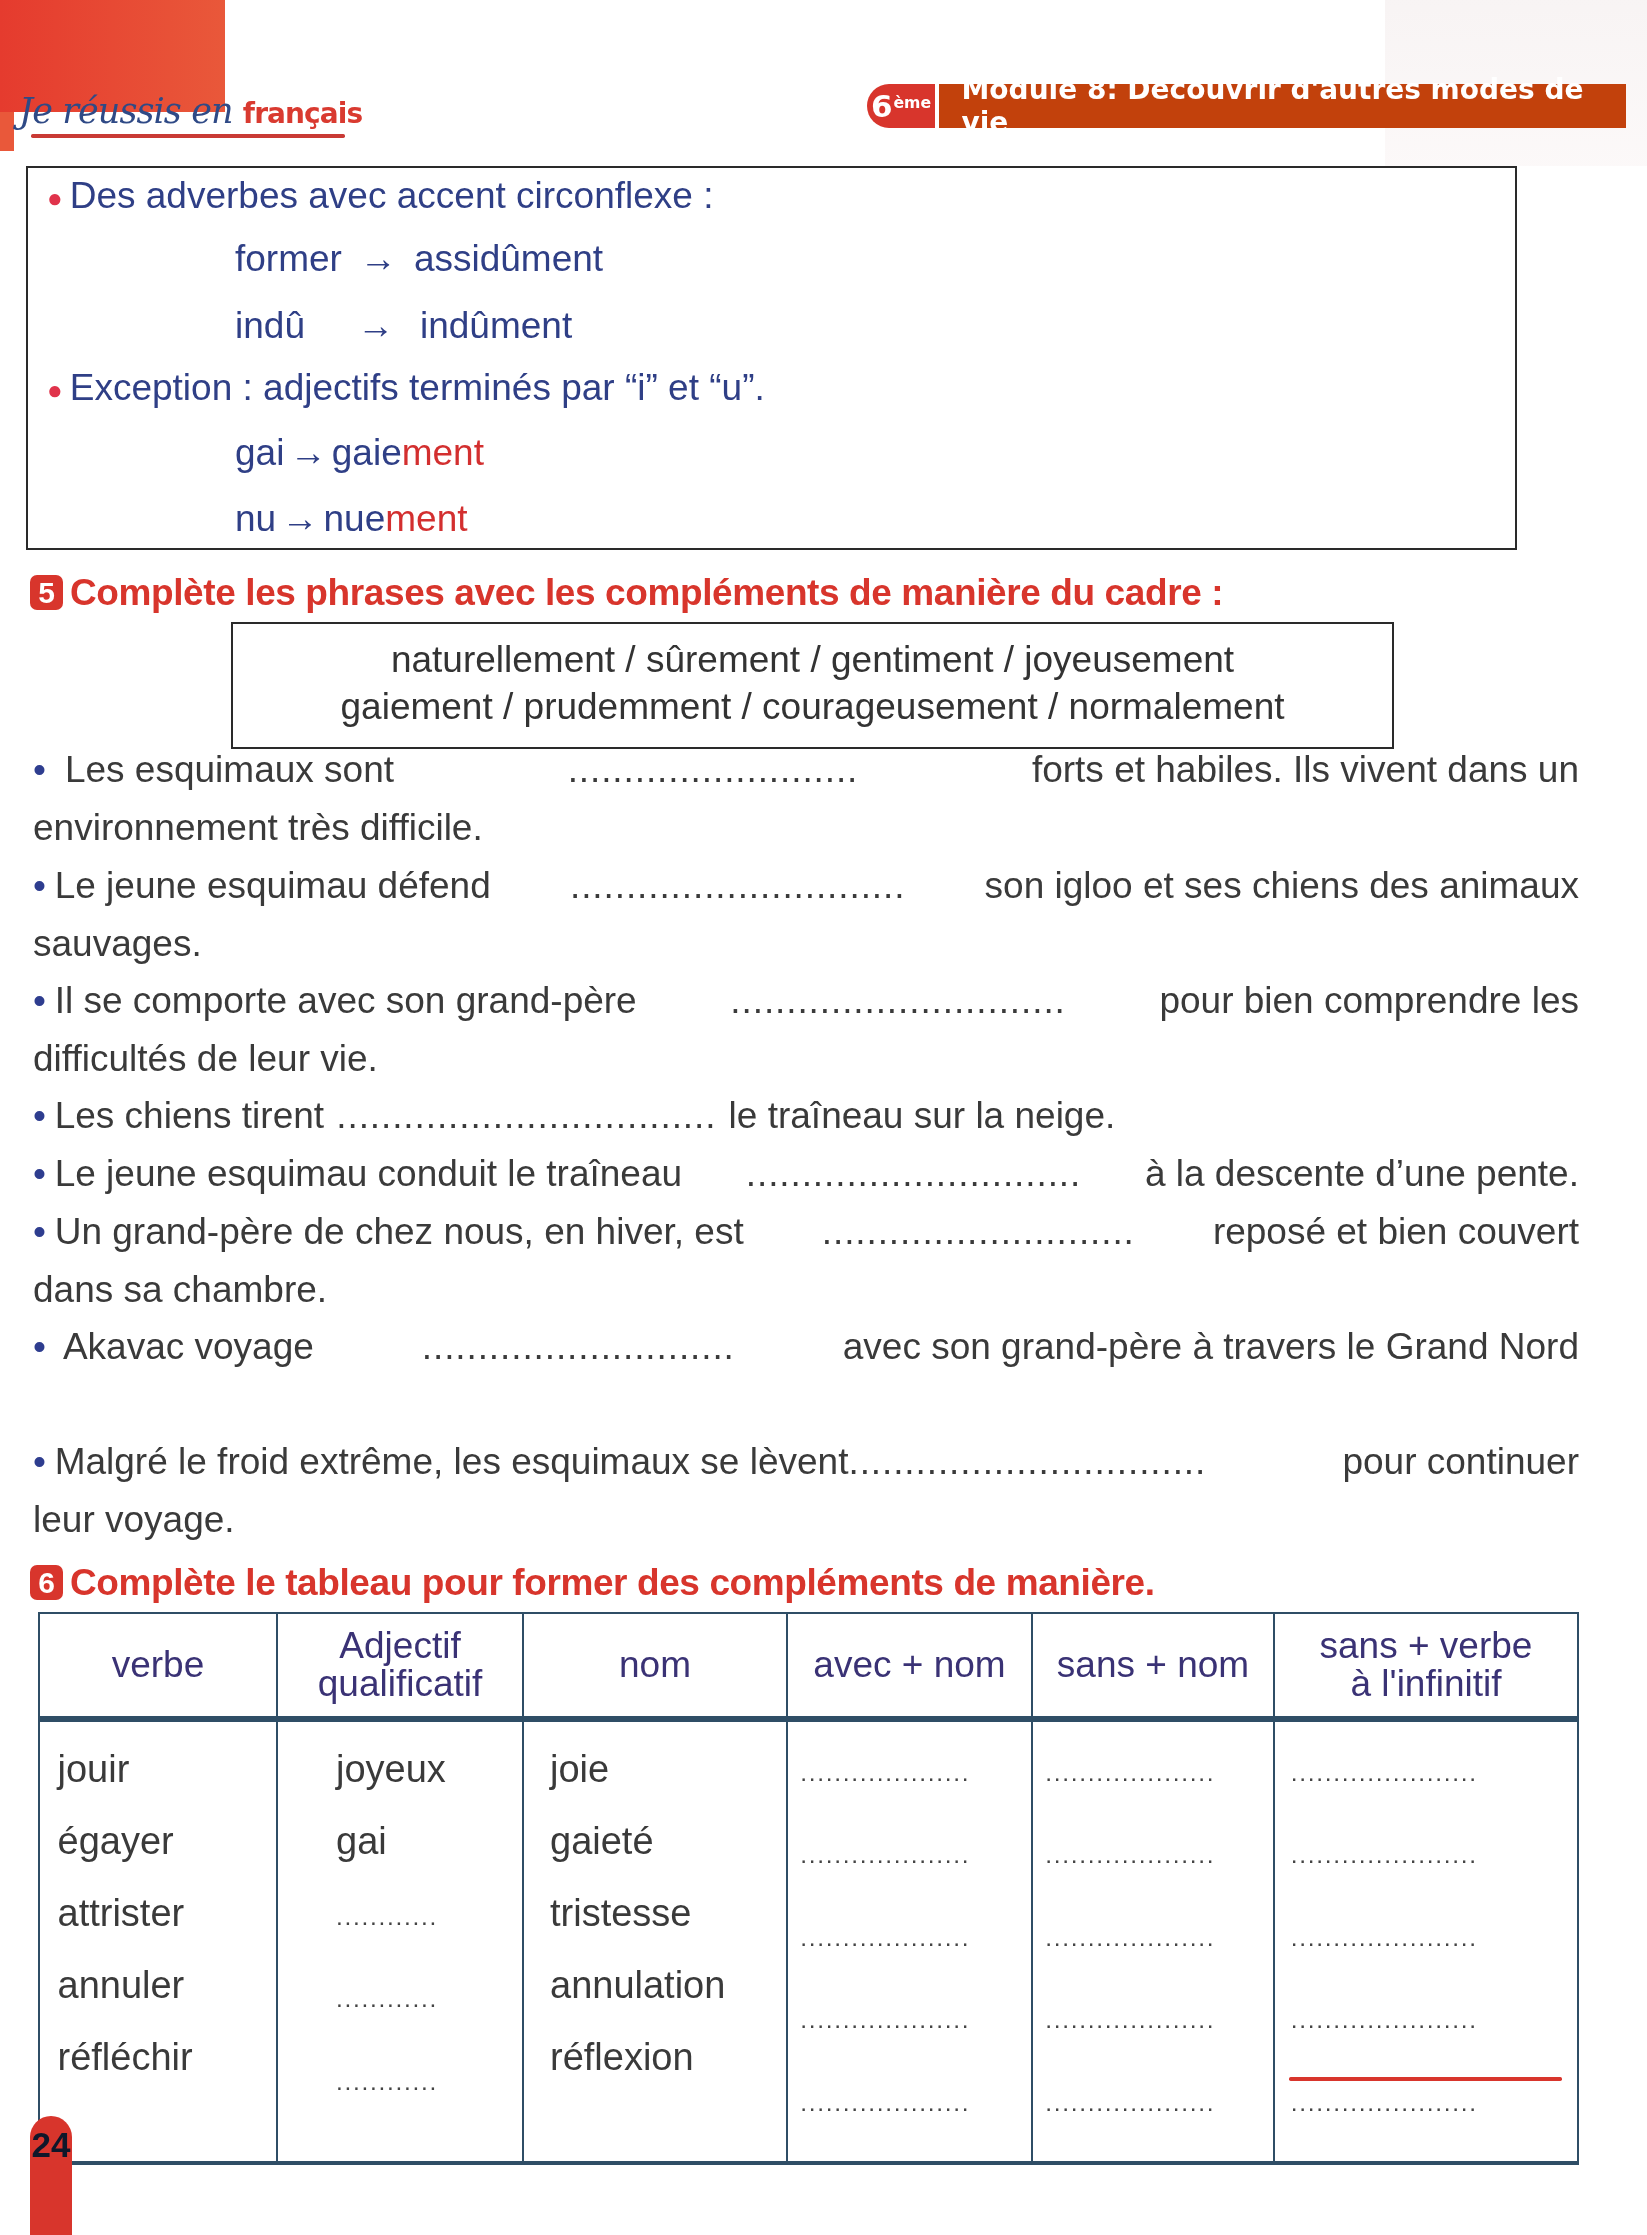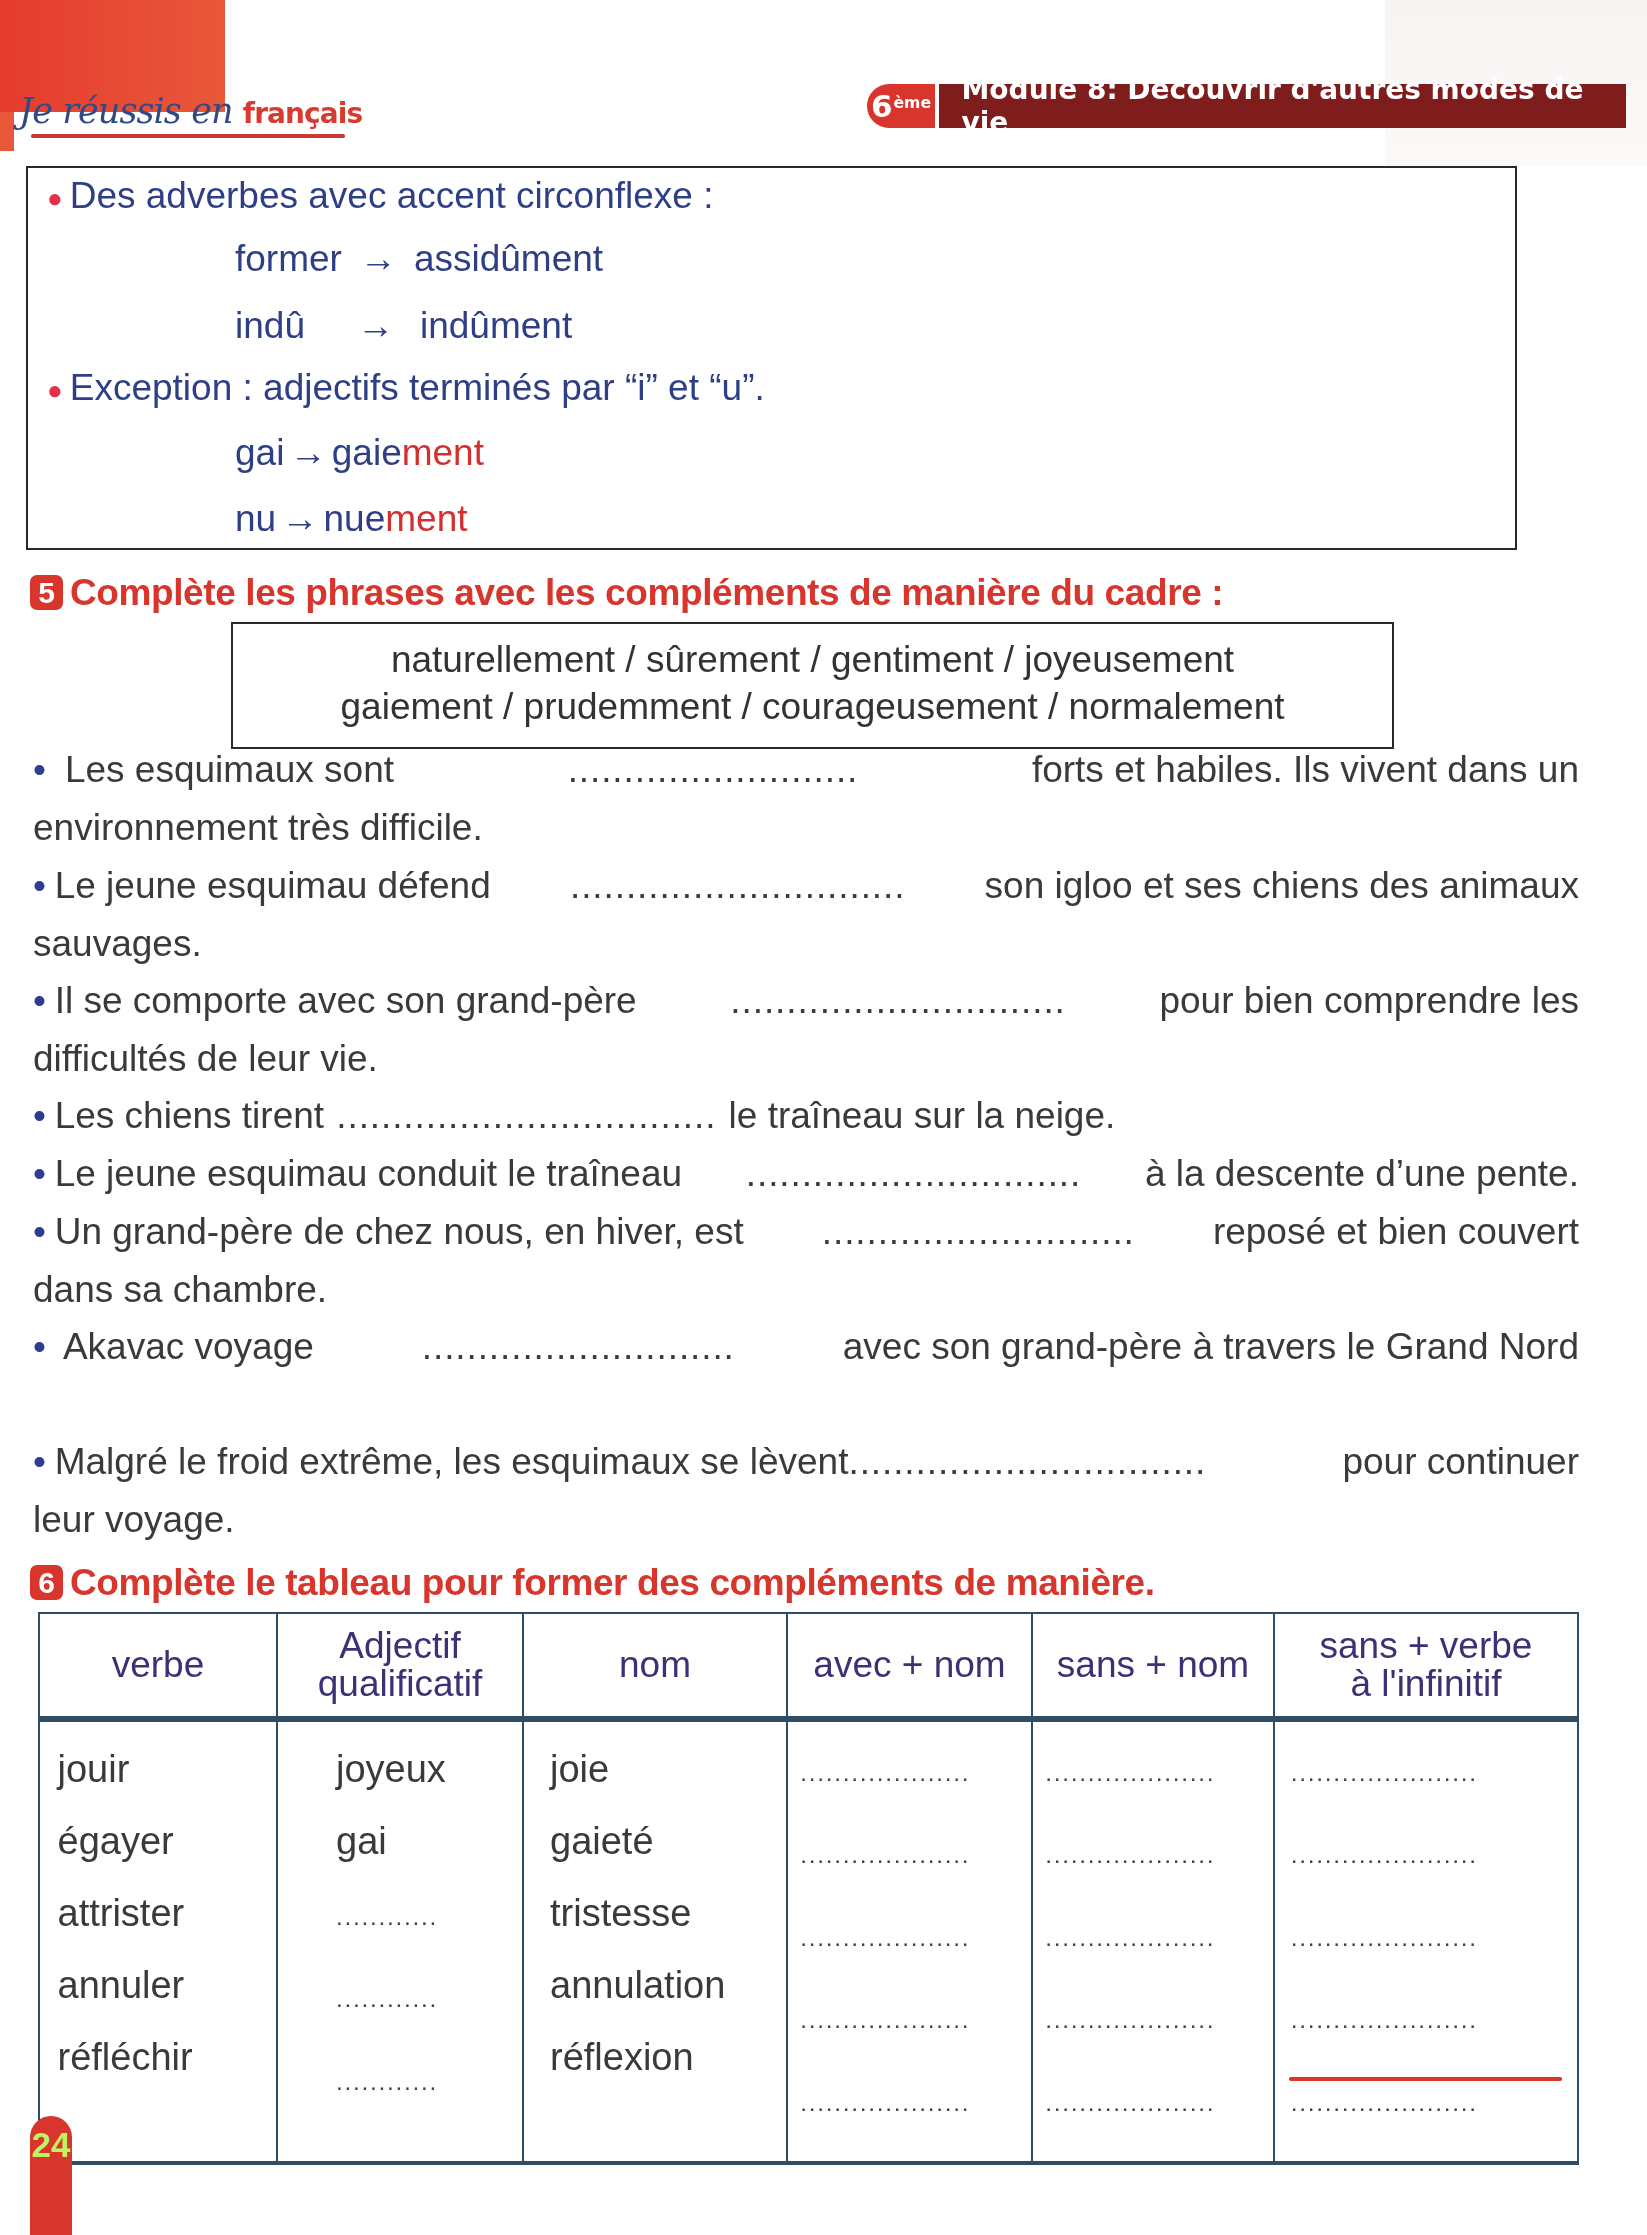--- a/index.html
+++ b/index.html
@@ -31,21 +31,21 @@
     position: absolute; left: 867px; top: 84px; height: 44px; display: flex;
   }
   .level-badge {
     width: 68px; height: 44px; background: #d8352c; color: #fff;
     border-radius: 23px 0 0 23px; display: flex; align-items: center; justify-content: center;
     font-weight: bold; font-size: 31px; font-family: "DejaVu Sans", sans-serif;
   }
   .level-badge sup { font-size: 15.7px; margin-left: 0.9px; position: relative; top: -3.5px; }
   .module-sep { width: 3.5px; background: #fff; }
   .module-title {
-    width: 664px; background: #7f1d1d; color: #fff; display: flex; align-items: center;
+    width: 664px; background: #c2410c; color: #fff; display: flex; align-items: center;
     padding-left: 23px; font-weight: bold; font-size: 28px; font-family: "DejaVu Sans", sans-serif;
   }
   .ghost-strip {
     position: absolute; right: 0; top: 0; width: 262px; height: 166px;
     background: linear-gradient(180deg, #f6f1f1, #fbf7f7);
     opacity: .8;
   }
 
   .rule-box {
     position: absolute; left: 26px; top: 166px; width: 1491px; height: 384px;
@@ -98,21 +98,21 @@
   .c-left { padding-left: 17.5px; }
   .c-adj { padding-left: 58px; }
   .c-nom { padding-left: 26px; }
   .c-blank { padding-left: 12.2px; }
   .red-underline {
     position: absolute; left: 1289px; top: 2077px; width: 273px; height: 4.4px; background: #d8352c; border-radius: 1.7px;
   }
 
   .page-badge {
     position: absolute; left: 30px; top: 2116px; width: 42px; height: 120px;
-    background: #d8352c; border-radius: 21px 21px 0 0; color: #bef264;
+    background: #d8352c; border-radius: 21px 21px 0 0; color: #0f172a;
     font-weight: bold; font-size: 35px; text-align: center; padding-top: 8.7px; box-sizing: border-box;
   }
 </style>
 </head>
 <body>
 
 <div class="ghost-strip"></div>
 <div class="corner-block"></div>
 <div class="corner-strip"></div>
 

